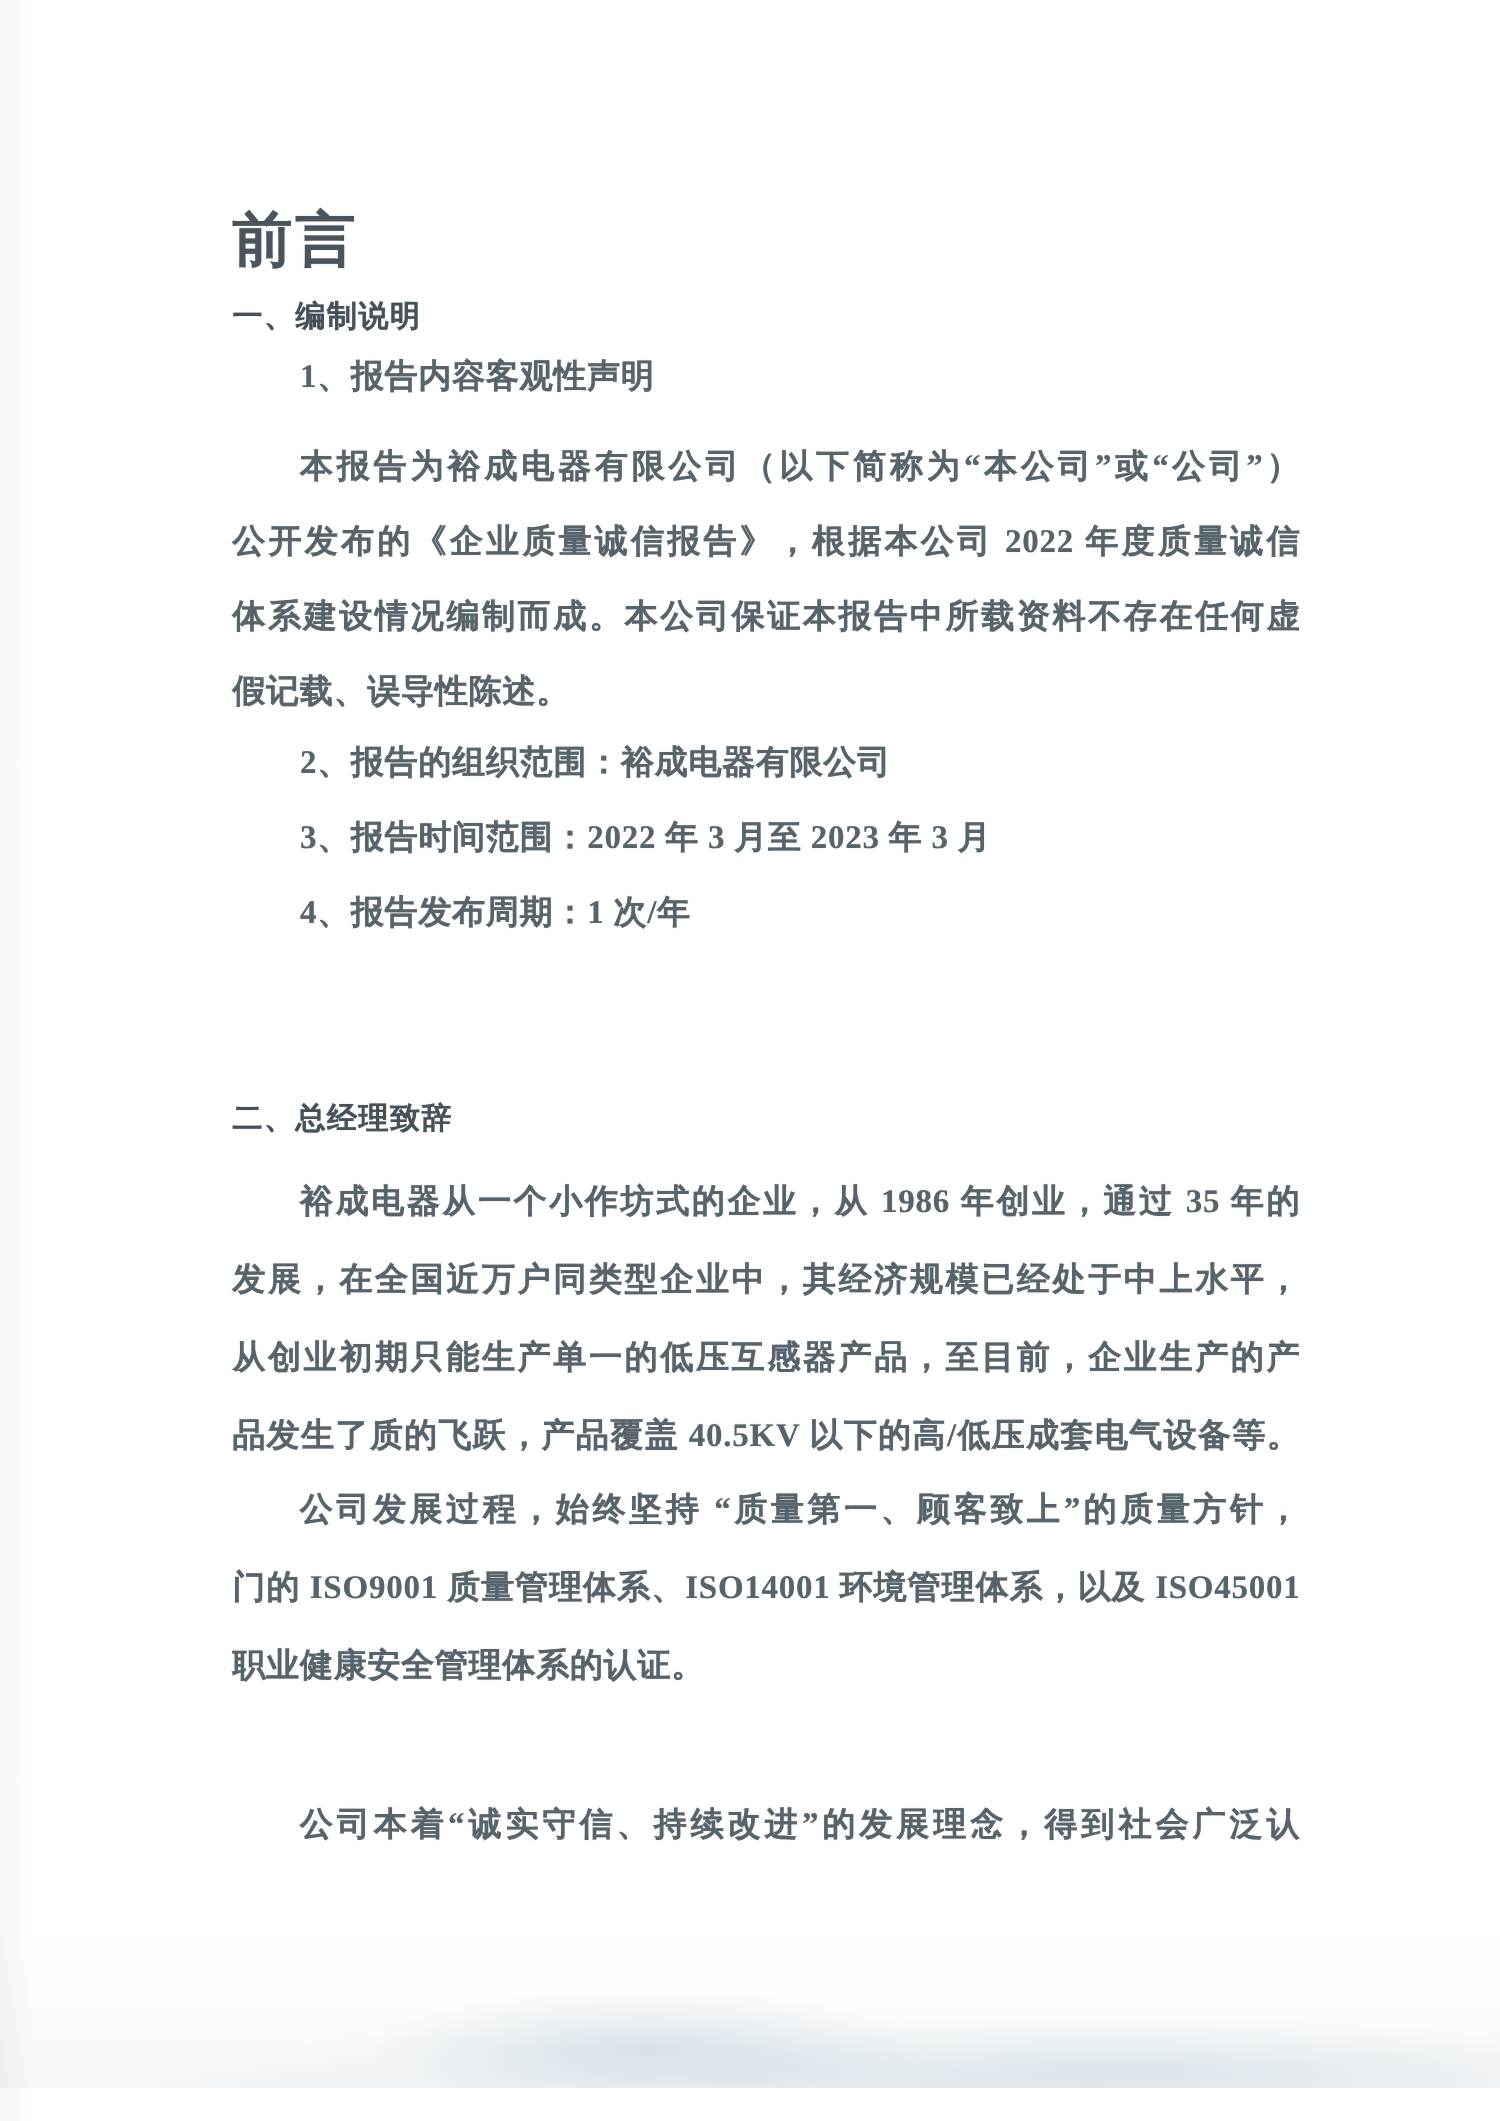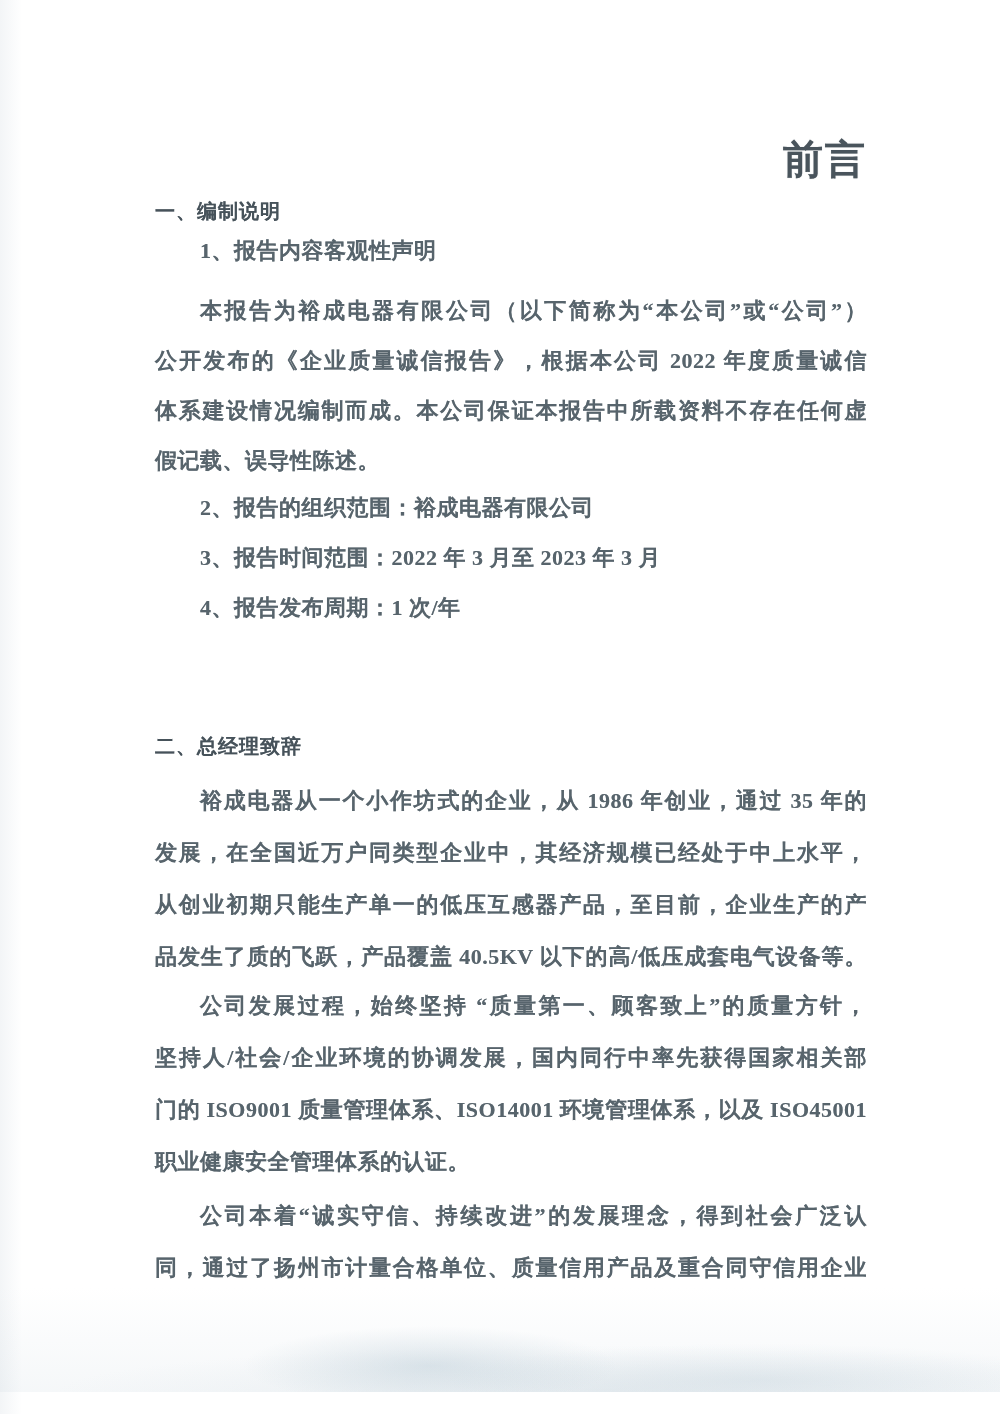--- a/index.html
+++ b/index.html
@@ -10,21 +10,21 @@
     background: #ffffff;
     overflow: hidden;
     font-family: "Liberation Serif", "DejaVu Serif", serif;
   }
   
   .ink { color: #57646c; text-shadow: 0 0 0.6px rgba(87,100,108,0.55); }
 
   .doc-title {
     position: absolute;
     left: 155px; width: 712px; top: 136px;
-    text-align: right;
+    text-align: left;
     font-size: 40px; font-weight: bold; line-height: 48px;
     color: #49545c; text-shadow: 0 0 0.7px rgba(73,84,92,0.6);
     letter-spacing: 2px;
   }
   .sec-heading {
     position: absolute;
     left: 155px; width: 712px;
     font-size: 20px; font-weight: bold; line-height: 28px;
     color: #46525a; text-shadow: 0 0 0.6px rgba(70,82,90,0.6);
     letter-spacing: 1px;
@@ -91,26 +91,24 @@
 
   <div class="block lh52" style="top:775px">
     <div class="ln ink ind">裕成电器从一个小作坊式的企业，从 1986 年创业，通过 35 年的</div>
     <div class="ln ink">发展，在全国近万户同类型企业中，其经济规模已经处于中上水平，</div>
     <div class="ln ink">从创业初期只能生产单一的低压互感器产品，至目前，企业生产的产</div>
     <div class="ln ink">品发生了质的飞跃，产品覆盖 40.5KV 以下的高/低压成套电气设备等。</div>
   </div>
 
   <div class="block lh52" style="top:980px">
     <div class="ln ink ind">公司发展过程，始终坚持 “质量第一、顾客致上”的质量方针，</div>
-    <div class="ln ink">坚持人/社会/企业环境的协调发展，国内同行中率先获得国家相关部</div>
     <div class="ln ink">门的 ISO9001 质量管理体系、ISO14001 环境管理体系，以及 ISO45001</div>
     <div class="ln ink end">职业健康安全管理体系的认证。</div>
   </div>
 
   <div class="block lh52" style="top:1190px">
     <div class="ln ink ind">公司本着“诚实守信、持续改进”的发展理念，得到社会广泛认</div>
-    <div class="ln ink">同，通过了扬州市计量合格单位、质量信用产品及重合同守信用企业</div>
   </div>
 
   <div class="scan-left"></div>
   <div class="scan-bottom"></div>
 
 </div>
 
 </body></html>

